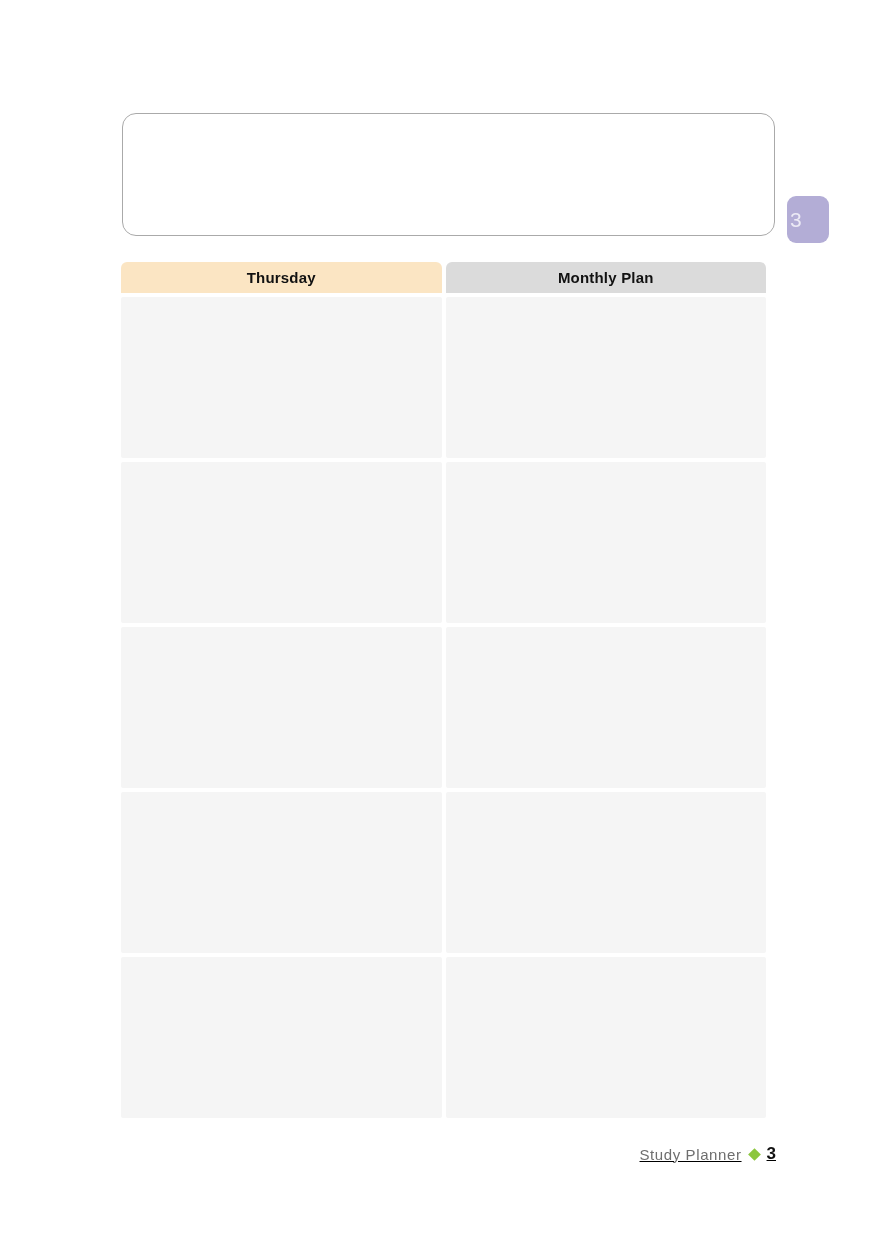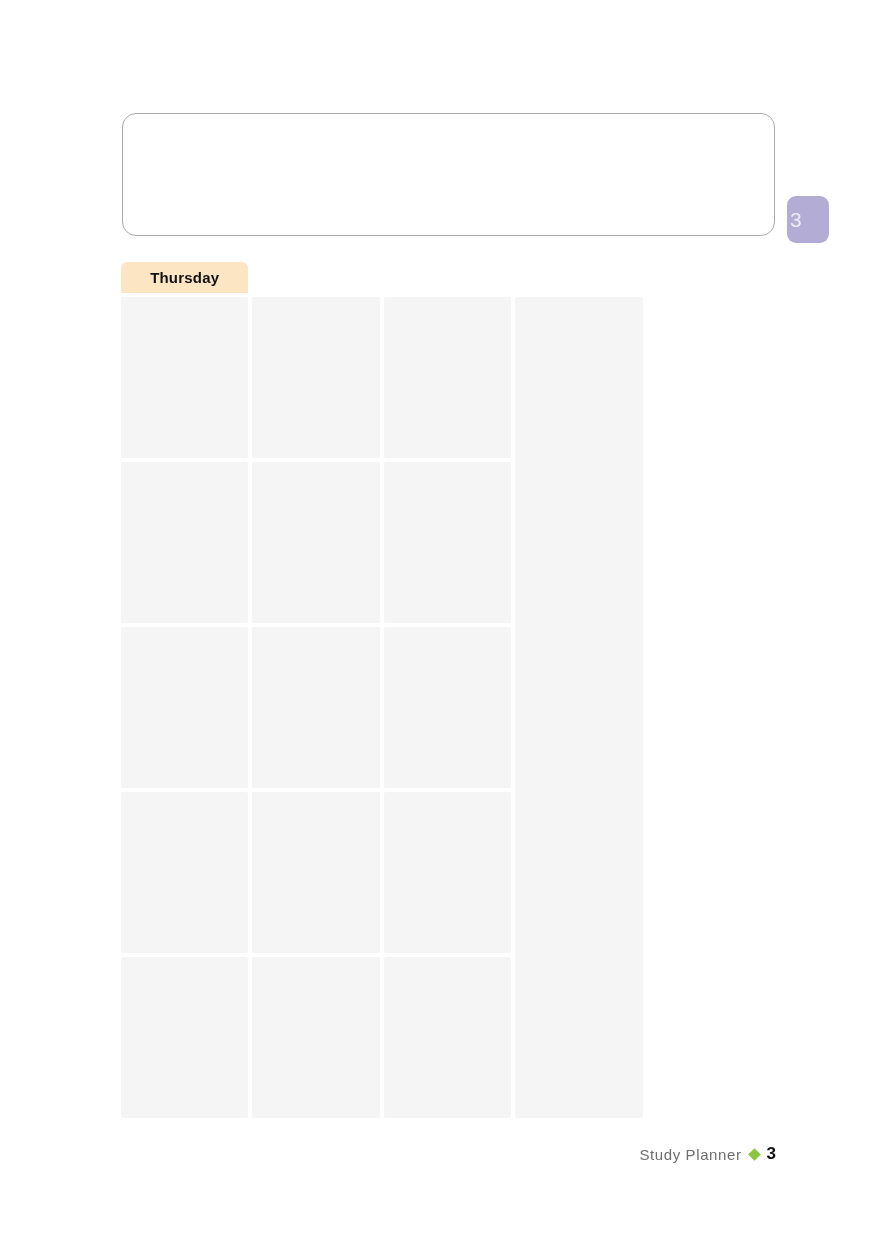--- a/index.html
+++ b/index.html
@@ -48,21 +48,21 @@
     font-weight: 400;
   }
 
   
   .planner {
     position: absolute;
     left: 121px;
     top: 262px;
     width: 653px;
     display: grid;
-    grid-template-columns: repeat(5, 1fr);
+    grid-template-columns: repeat(2, 1fr);
     grid-template-rows: 31px repeat(5, 161px);
     gap: 4px;
   }
   .head {
     display: flex;
     align-items: center;
     justify-content: center;
     font-weight: bold;
     font-size: 15px;
     color: #111111;
@@ -82,20 +82,21 @@
 
   
   .footer {
     position: absolute;
     top: 1143px;
     right: 94px;
     display: flex;
     align-items: center;
     gap: 8px;
     height: 22px;
+    text-decoration: underline;
   }
   .footer .footer-title {
     color: #6e6e6e;
     font-size: 15px;
     letter-spacing: 0.6px;
   }
   .footer .diamond {
     width: 9px;
     height: 9px;
     background: var(--accent-diamond, #8cc63e);
@@ -114,20 +115,21 @@
 <div class="page">
 
   <div class="notes-box"></div>
 
   <div class="side-tab">
     <span class="tab-num">3</span>
   </div>
 
   <div class="planner">
     <div class="head day">Thursday</div>
+    <div class="head monthly">Monthly Plan</div>
     <div class="cell monthly-cell"></div>
   <div class="cell" style="grid-area: 2 / 1;"></div>
       <div class="cell" style="grid-area: 3 / 1;"></div>
       <div class="cell" style="grid-area: 4 / 1;"></div>
       <div class="cell" style="grid-area: 5 / 1;"></div>
       <div class="cell" style="grid-area: 6 / 1;"></div>
       <div class="cell" style="grid-area: 2 / 2;"></div>
       <div class="cell" style="grid-area: 3 / 2;"></div>
       <div class="cell" style="grid-area: 4 / 2;"></div>
       <div class="cell" style="grid-area: 5 / 2;"></div>

